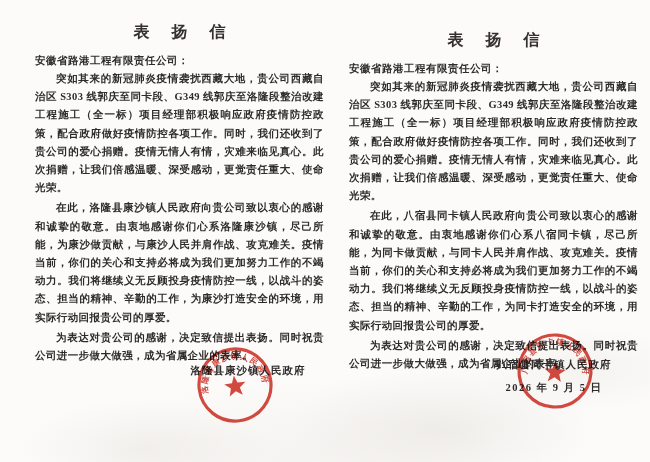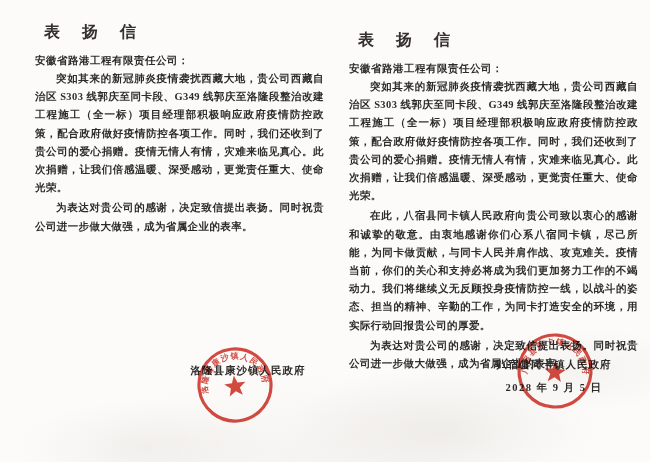--- a/index.html
+++ b/index.html
@@ -17,21 +17,21 @@
     font-family:"Liberation Serif","DejaVu Serif",serif;
     color:#2e2c2a;
   }
   .letter{position:absolute;width:289px;}
   .letter-a{left:35px;top:22px;}
   .letter-b{left:349px;top:30px;}
   .letter-title{
     margin:0 0 11px 0;
     font-size:16px;font-weight:bold;
     letter-spacing:9px;text-indent:9px;
-    text-align:left;color:#33302d;
+    text-align:center;color:#33302d;
   }
   .salutation{
     font-size:10.5px;font-weight:bold;
     margin-bottom:2px;letter-spacing:.5px;
   }
   .letter p{
     margin:2px 0 0 0;
     font-size:10.5px;font-weight:600;
     line-height:18.2px;
     text-indent:2em;
@@ -54,38 +54,39 @@
 </style>
 </head>
 <body>
 
 <div class="scan">
 
   <section class="letter letter-a">
     <h1 class="letter-title">表 扬 信</h1>
     <div class="salutation">安徽省路港工程有限责任公司：</div>
     <p>突如其来的新冠肺炎疫情袭扰西藏大地，贵公司西藏自治区 S303 线郭庆至同卡段、G349 线郭庆至洛隆段整治改建工程施工（全一标）项目经理部积极响应政府疫情防控政策，配合政府做好疫情防控各项工作。同时，我们还收到了贵公司的爱心捐赠。疫情无情人有情，灾难来临见真心。此次捐赠，让我们倍感温暖、深受感动，更觉责任重大、使命光荣。</p>
+    <p>在此，洛隆县康沙镇人民政府向贵公司致以衷心的感谢和诚挚的敬意。由衷地感谢你们心系洛隆康沙镇，尽己所能，为康沙做贡献，与康沙人民并肩作战、攻克难关。疫情当前，你们的关心和支持必将成为我们更加努力工作的不竭动力。我们将继续义无反顾投身疫情防控一线，以战斗的姿态、担当的精神、辛勤的工作，为康沙打造安全的环境，用实际行动回报贵公司的厚爱。</p>
     <p>为表达对贵公司的感谢，决定致信提出表扬。同时祝贵公司进一步做大做强，成为省属企业的表率。</p>
   </section>
 
   <section class="letter letter-b">
     <h1 class="letter-title">表 扬 信</h1>
     <div class="salutation">安徽省路港工程有限责任公司：</div>
     <p>突如其来的新冠肺炎疫情袭扰西藏大地，贵公司西藏自治区 S303 线郭庆至同卡段、G349 线郭庆至洛隆段整治改建工程施工（全一标）项目经理部积极响应政府疫情防控政策，配合政府做好疫情防控各项工作。同时，我们还收到了贵公司的爱心捐赠。疫情无情人有情，灾难来临见真心。此次捐赠，让我们倍感温暖、深受感动，更觉责任重大、使命光荣。</p>
     <p>在此，八宿县同卡镇人民政府向贵公司致以衷心的感谢和诚挚的敬意。由衷地感谢你们心系八宿同卡镇，尽己所能，为同卡做贡献，与同卡人民并肩作战、攻克难关。疫情当前，你们的关心和支持必将成为我们更加努力工作的不竭动力。我们将继续义无反顾投身疫情防控一线，以战斗的姿态、担当的精神、辛勤的工作，为同卡打造安全的环境，用实际行动回报贵公司的厚爱。</p>
     <p>为表达对贵公司的感谢，决定致信提出表扬。同时祝贵公司进一步做大做强，成为省属企业的表率。</p>
   </section>
 
   <div class="sig sig-a">
     <div class="sig-name">洛隆县康沙镇人民政府</div>
   </div>
 
   <div class="sig sig-b">
     <div class="sig-name">八宿县同卡镇人民政府</div>
-    <div class="sig-date">2028 年 9 月 5 日</div>
+    <div class="sig-date">2026 年 9 月 5 日</div>
   </div>
 
   <div class="seal seal-a">
     <svg viewBox="0 0 100 100">
       <circle cx="50" cy="50" r="45" fill="none" stroke="currentColor" stroke-width="4"></circle>
       <path id="sealArcA" d="M 18,66 A 35,35 0 1 1 82,66" fill="none"></path>
       <polygon points="50,38 53.47,47.23 63.31,47.67 55.61,53.82 58.23,63.33 50,57.9 41.77,63.33 44.39,53.82 36.69,47.67 46.53,47.23" fill="currentColor"></polygon>
       <text font-size="10" letter-spacing="1.6" fill="currentColor" font-weight="bold">
         <textPath href="#sealArcA" startOffset="10">洛隆县康沙镇人民政府</textPath>
       </text>

